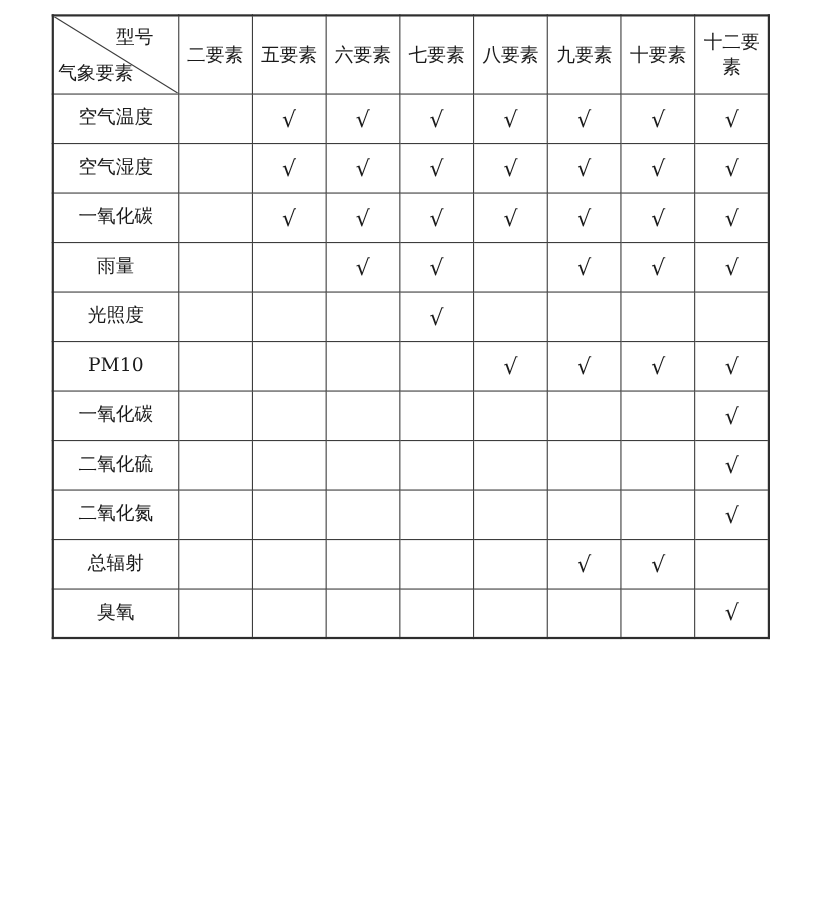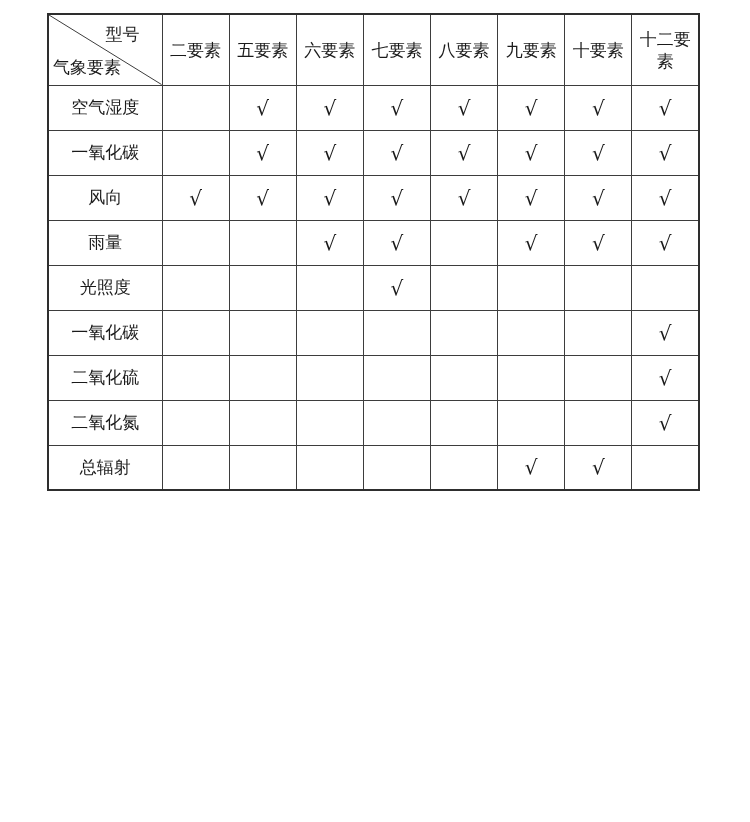--- a/index.html
+++ b/index.html
@@ -99,20 +99,31 @@
           <th>六要素</th>
           <th>七要素</th>
           <th>八要素</th>
           <th>九要素</th>
           <th>十要素</th>
           <th>十二要素</th>
         </tr>
     </thead>
     <tbody id="table-body">
 
+    <tr>
+          <td>空气温度</td>
+          <td class="check-cell"></td>
+          <td class="check-cell">√</td>
+          <td class="check-cell">√</td>
+          <td class="check-cell">√</td>
+          <td class="check-cell">√</td>
+          <td class="check-cell">√</td>
+          <td class="check-cell">√</td>
+          <td class="check-cell">√</td>
+        </tr>
         <tr>
           <td>空气湿度</td>
           <td class="check-cell"></td>
           <td class="check-cell">√</td>
           <td class="check-cell">√</td>
           <td class="check-cell">√</td>
           <td class="check-cell">√</td>
           <td class="check-cell">√</td>
           <td class="check-cell">√</td>
           <td class="check-cell">√</td>
@@ -122,31 +133,20 @@
           <td class="check-cell"></td>
           <td class="check-cell">√</td>
           <td class="check-cell">√</td>
           <td class="check-cell">√</td>
           <td class="check-cell">√</td>
           <td class="check-cell">√</td>
           <td class="check-cell">√</td>
           <td class="check-cell">√</td>
         </tr>
         <tr>
-          <td>风向</td>
-          <td class="check-cell">√</td>
-          <td class="check-cell">√</td>
-          <td class="check-cell">√</td>
-          <td class="check-cell">√</td>
-          <td class="check-cell">√</td>
-          <td class="check-cell">√</td>
-          <td class="check-cell">√</td>
-          <td class="check-cell">√</td>
-        </tr>
-        <tr>
           <td>雨量</td>
           <td class="check-cell"></td>
           <td class="check-cell"></td>
           <td class="check-cell">√</td>
           <td class="check-cell">√</td>
           <td class="check-cell"></td>
           <td class="check-cell">√</td>
           <td class="check-cell">√</td>
           <td class="check-cell">√</td>
         </tr>
@@ -155,20 +155,31 @@
           <td class="check-cell"></td>
           <td class="check-cell"></td>
           <td class="check-cell"></td>
           <td class="check-cell">√</td>
           <td class="check-cell"></td>
           <td class="check-cell"></td>
           <td class="check-cell"></td>
           <td class="check-cell"></td>
         </tr>
         <tr>
+          <td>PM10</td>
+          <td class="check-cell"></td>
+          <td class="check-cell"></td>
+          <td class="check-cell"></td>
+          <td class="check-cell"></td>
+          <td class="check-cell">√</td>
+          <td class="check-cell">√</td>
+          <td class="check-cell">√</td>
+          <td class="check-cell">√</td>
+        </tr>
+        <tr>
           <td>一氧化碳</td>
           <td class="check-cell"></td>
           <td class="check-cell"></td>
           <td class="check-cell"></td>
           <td class="check-cell"></td>
           <td class="check-cell"></td>
           <td class="check-cell"></td>
           <td class="check-cell"></td>
           <td class="check-cell">√</td>
         </tr>
@@ -197,16 +208,27 @@
         <tr>
           <td>总辐射</td>
           <td class="check-cell"></td>
           <td class="check-cell"></td>
           <td class="check-cell"></td>
           <td class="check-cell"></td>
           <td class="check-cell"></td>
           <td class="check-cell">√</td>
           <td class="check-cell">√</td>
           <td class="check-cell"></td>
+        </tr>
+        <tr>
+          <td>臭氧</td>
+          <td class="check-cell"></td>
+          <td class="check-cell"></td>
+          <td class="check-cell"></td>
+          <td class="check-cell"></td>
+          <td class="check-cell"></td>
+          <td class="check-cell"></td>
+          <td class="check-cell"></td>
+          <td class="check-cell">√</td>
         </tr>
       </tbody>
   </table>
 </div>
 
 </body></html>

